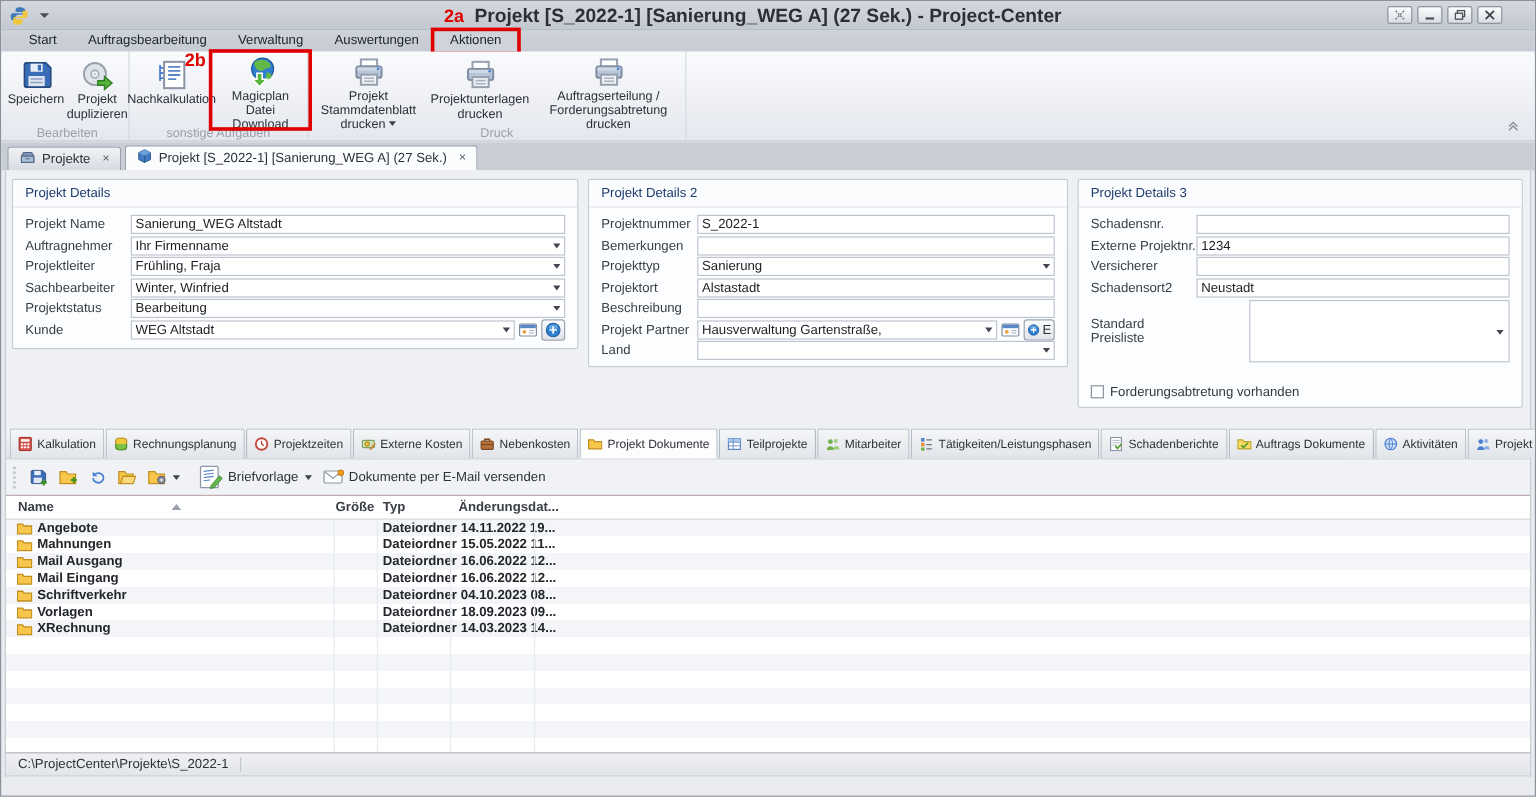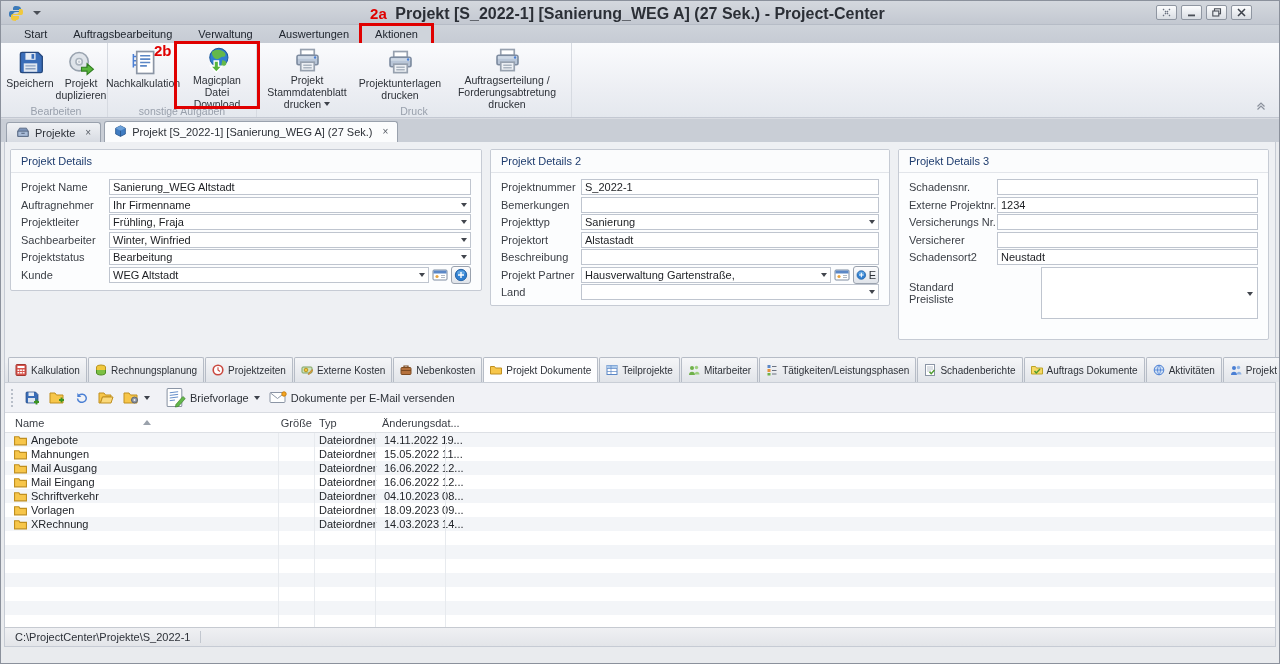--- a/index.html
+++ b/index.html
@@ -95,21 +95,21 @@
 
   
   .dtoolbar { position:absolute; top:20px; left:0; right:0; height:30px; background:#f1f2f6;
     border-bottom:1px solid #d8dbe1; display:flex; align-items:center; padding-left:6px; gap:9px; }
   .grip { width:0; height:18px; border-left:2px dotted #b9bfc9; margin-right:2px; }
   .tbtn { display:flex; align-items:center; gap:4px; color:#2d3138; }
   .tbtn .arr { width:0; height:0; border-left:3.5px solid transparent; border-right:3.5px solid transparent;
     border-top:4px solid #3c414a; margin-left:1px; }
 
   
-  .dlist { position:absolute; top:50px; left:0; right:0; bottom:19px; background:#7f1d1d; overflow:hidden; }
+  .dlist { position:absolute; top:50px; left:0; right:0; bottom:19px; background:#7f1d1d; overflow:hidden;font-weight:bold; }
   .lhead { position:absolute; top:0; left:0; right:0; height:20px; background:#fff;
     border-bottom:1px solid #dde0e5; color:#3a3e45; }
   .hcell { position:absolute; top:0; height:20px; line-height:20px; }
   .h-name { left:10px; } .h-size { left:273px; width:34px; text-align:right; }
   .h-typ { left:314px; } .h-mod { left:377px; }
   .sort-caret { position:absolute; left:138px; top:7px; width:0; height:0;
     border-left:4px solid transparent; border-right:4px solid transparent; border-bottom:5px solid #9aa1ab; }
   .lbody { position:absolute; top:20px; left:0; right:0; bottom:0;
     background:repeating-linear-gradient(180deg,#f3f5f8 0 14px,#ffffff 14px 28px); }
   .vline { position:absolute; top:0; bottom:0; width:1px; background:#e7eaee; }
@@ -434,24 +434,20 @@
     <div class="panel p3" style="left:893px; top:7px; width:371px; height:191px;">
       <div class="panel-h">Projekt Details 3</div>
       <div class="prows">
         <div class="frow">
           <span class="flabel">Schadensnr.</span>
           <input class="ctl" value="" style="">
         </div>
         <div class="frow">
           <span class="flabel">Externe Projektnr.</span>
           <input class="ctl" value="1234" style="">
-        </div>
-        <div class="frow">
-          <span class="flabel">Versicherungs Nr.</span>
-          <input class="ctl" value="" style="">
         </div>
         <div class="frow">
           <span class="flabel">Versicherer</span>
           <input class="ctl" value="" style="">
         </div>
         <div class="frow">
           <span class="flabel">Schadensort2</span>
           <input class="ctl" value="Neustadt" style="">
         </div>
         <div class="frow tall" style="margin-top:2px">

